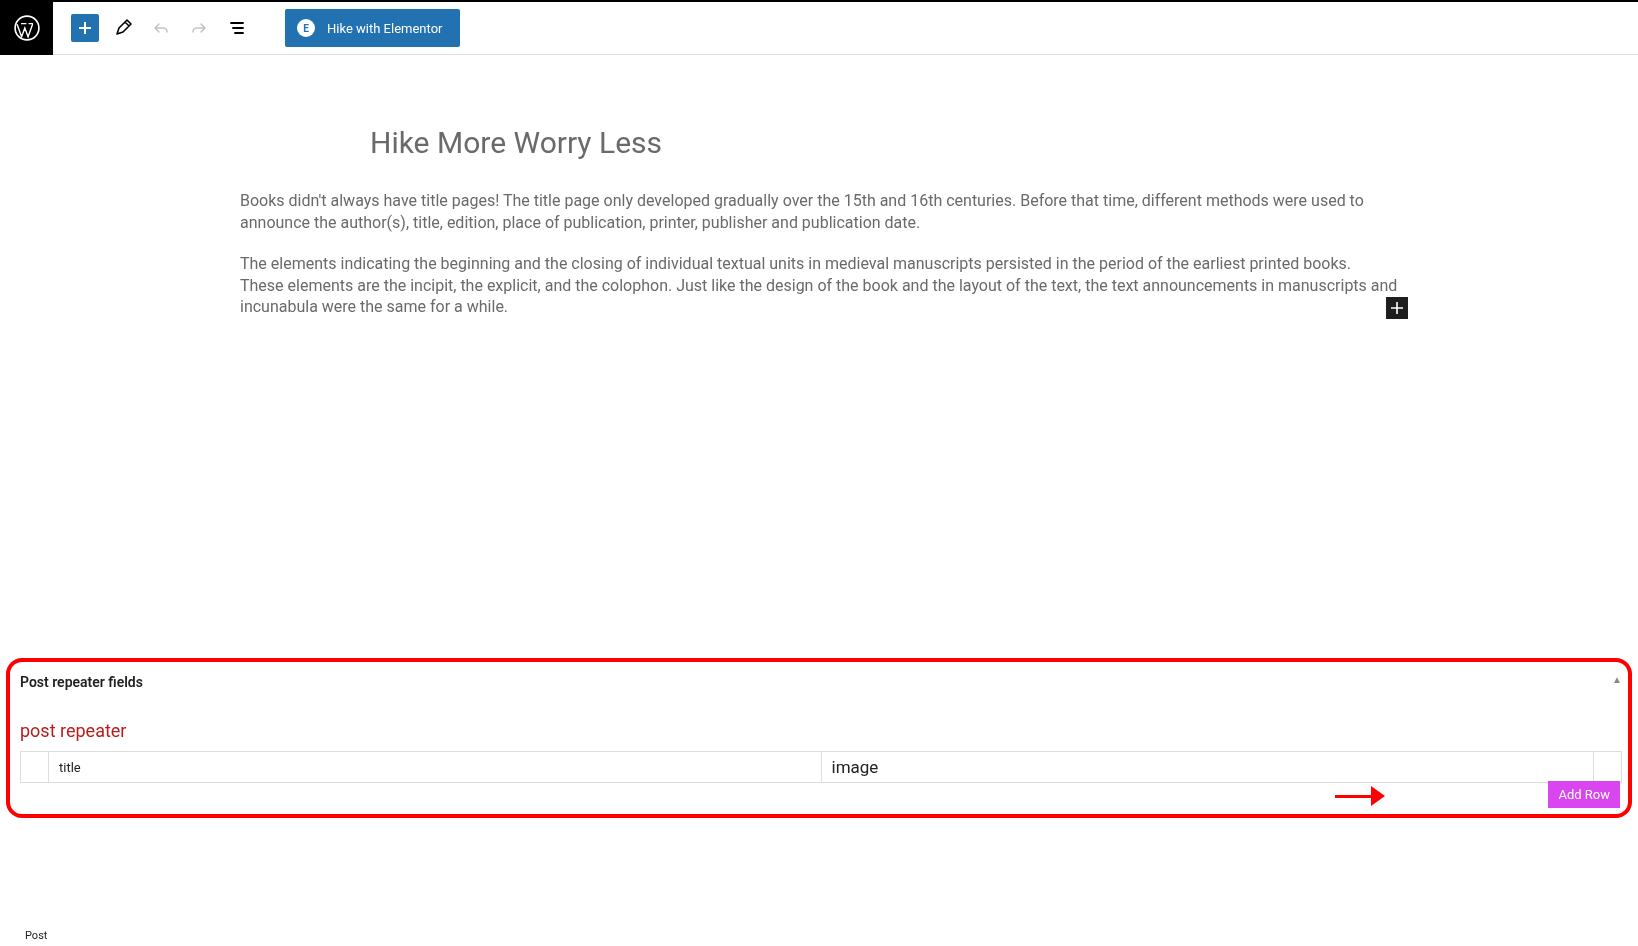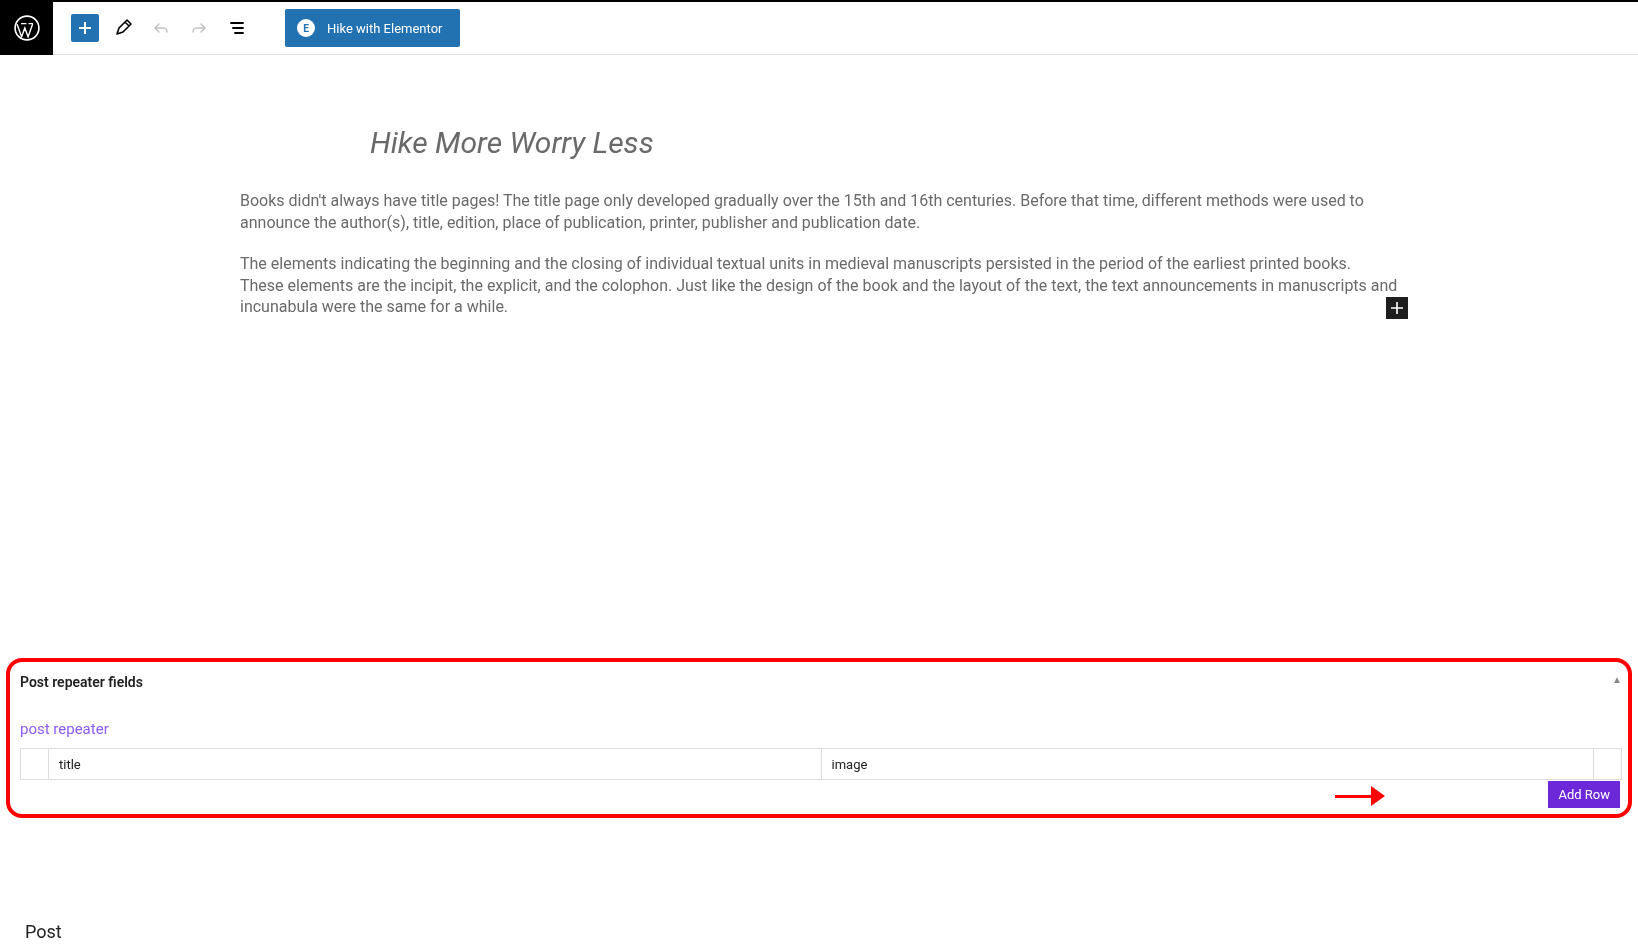--- a/index.html
+++ b/index.html
@@ -58,21 +58,20 @@
 
   .editor-content {
     padding: 70px 240px 0 240px;
   }
   .post-title {
     font-size: 30px;
     color: #6a6a6a;
     font-weight: 400;
     margin-left: 130px;
     margin-bottom: 30px;
-    font-style: italic;
   }
   .para {
     font-size: 16px;
     color: #6a6a6a;
     line-height: 1.35;
     margin-bottom: 20px;
   }
   .add-block {
     position: absolute;
     top: 295px;
@@ -117,61 +116,61 @@
     font-size: 14px;
     font-weight: 600;
     color: #222;
     margin-bottom: 30px;
   }
   .panel-right-handle {
     position: absolute; right: 6px; top: 12px;
     color: #888; font-size: 10px;
   }
   .subfield-label {
-    font-size: 15px;
-    color: #8b5cf6;
+    font-size: 18px;
+    color: #b91c1c;
     margin-bottom: 10px;
   }
   .rep-table {
     display: flex;
     border: 1px solid #ddd;
     height: 32px;
     align-items: center;
   }
   .rep-drag {
     width: 28px; height: 100%; border-right: 1px solid #ddd;
   }
   .rep-col-text {
     flex: 1; padding: 0 10px; font-size: 13px; color: #222;
     border-right: 1px solid #ddd;
     display: flex; align-items: center; height: 100%;
   }
   .rep-col-image {
-    flex: 1; padding: 0 10px; font-size: 13px; color: #222;
+    flex: 1; padding: 0 10px; font-size: 17px; color: #222;
     display: flex; align-items: center; height: 100%;
   }
   .rep-last {
     width: 28px; height: 100%; border-left: 1px solid #ddd;
   }
 
   .add-row-btn {
     position: absolute;
     right: 8px;
     bottom: 6px;
-    background: #6d28d9; color: #fff;
+    background: #d946ef; color: #fff;
     font-size: 13px;
     padding: 6px 10px;
     cursor: pointer;
   }
 
   .footer-status {
     position: absolute;
     left: 25px;
     bottom: 4px;
-    font-size: 18px;
+    font-size: 11px;
     color: #222;
   }
 </style>
 </head>
 <body>
 
 <div class="topbar">
   <div class="wp-logo">
     <svg viewBox="0 0 24 24">
       <circle cx="12" cy="12" r="11" fill="none" stroke="#fff" stroke-width="1.5"></circle>

